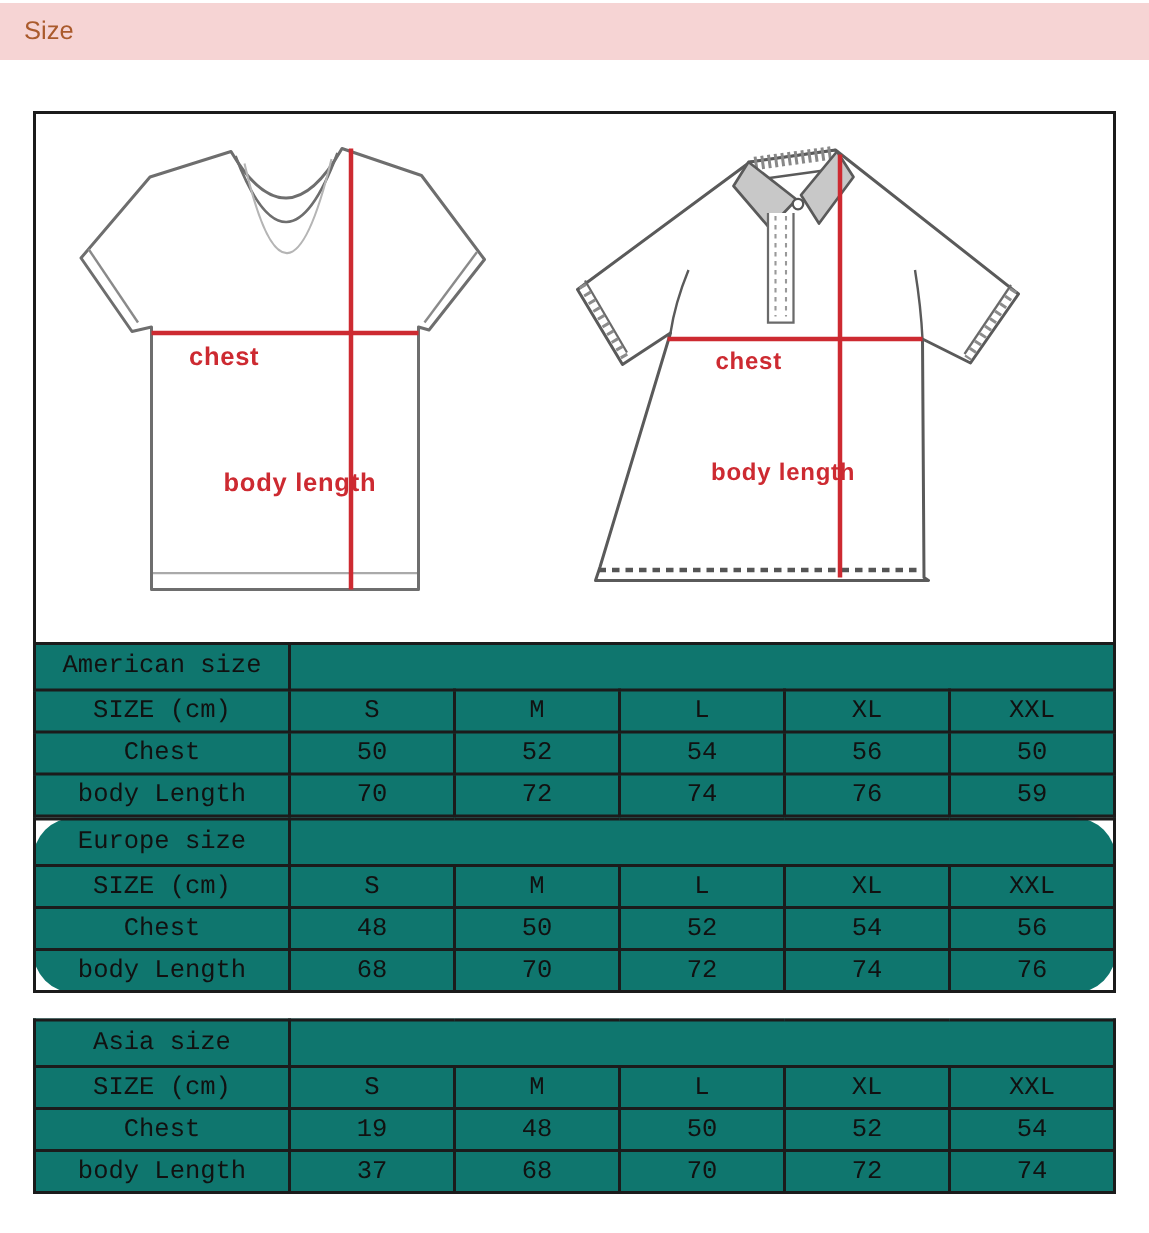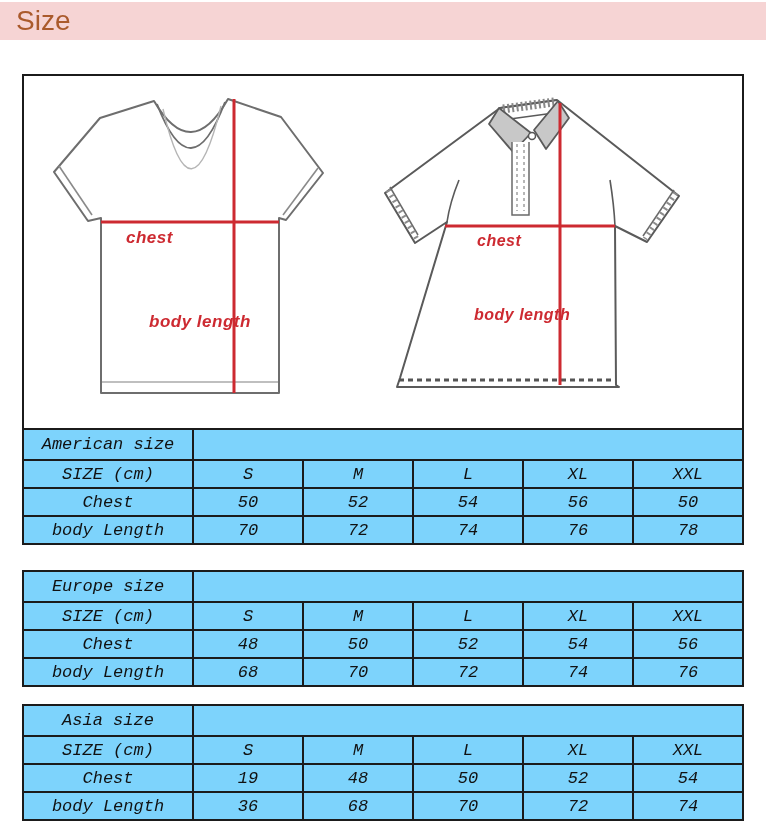--- a/index.html
+++ b/index.html
@@ -11,25 +11,25 @@
   
   .header-bar{
     margin-top:2px;
     width:766px;height:38px;
     background:#f6d4d4;
     display:flex;align-items:center;
     box-sizing:border-box;
     padding-left:16px;
   }
   .header-bar .title{
-    font-size:28px;
+    font-size:17px;
     color:#aa5a2c;
   }
   
-  .content{margin-left:22px;width:610px;font-style:italic;}
+  .content{margin-left:22px;width:610px;}
   .diagram-box{
     margin-top:34px;
     width:718px;height:352px;
     border:2px solid #1b1b1b;
     position:relative;
     background:#ffffff;
   }
   .diagram-box svg{position:absolute;top:4px;}
   .svg-tee{left:2px;}
   .svg-polo{left:358px;}
@@ -40,24 +40,24 @@
   }
   
   .tables-root{width:722px;}
   table.size-table{
     border-collapse:collapse;
     table-layout:fixed;
     width:722px;
     font-family:"Liberation Mono",monospace;
     font-size:17px;
     color:#111111;
-    background:#7dd3fc;
+    background:#0f766e;
   }
   table.size-table:first-of-type{margin-top:-2px;}
-  table.size-table:nth-of-type(2){margin-top:25px;}
+  table.size-table:nth-of-type(2){border-radius:28px;}
   table.size-table:nth-of-type(3){margin-top:17px;padding-left:35px;}
   table.size-table td{
     border:2px solid #1b1b1b;
     text-align:center;
     vertical-align:middle;
     height:26px;
     padding:0;
     overflow:hidden;
   }
   table.size-table tr.title-row td{height:29px;}
@@ -149,21 +149,21 @@
             <td>54</td>
             <td>56</td>
             <td>50</td>
           </tr>
           <tr>
             <td class="label-col">body Length</td>
             <td>70</td>
             <td>72</td>
             <td>74</td>
             <td>76</td>
-            <td>78</td>
+            <td>59</td>
           </tr>
         </tbody>
       </table>
       <table class="size-table">
         <tbody>
           <tr class="title-row">
             <td class="label-col">Europe size</td>
             <td colspan="5"></td>
           </tr>
           <tr>
@@ -209,21 +209,21 @@
           <tr>
             <td class="label-col">Chest</td>
             <td>19</td>
             <td>48</td>
             <td>50</td>
             <td>52</td>
             <td>54</td>
           </tr>
           <tr>
             <td class="label-col">body Length</td>
-            <td>36</td>
+            <td>37</td>
             <td>68</td>
             <td>70</td>
             <td>72</td>
             <td>74</td>
           </tr>
         </tbody>
       </table>
     </div>
 
 </div>

